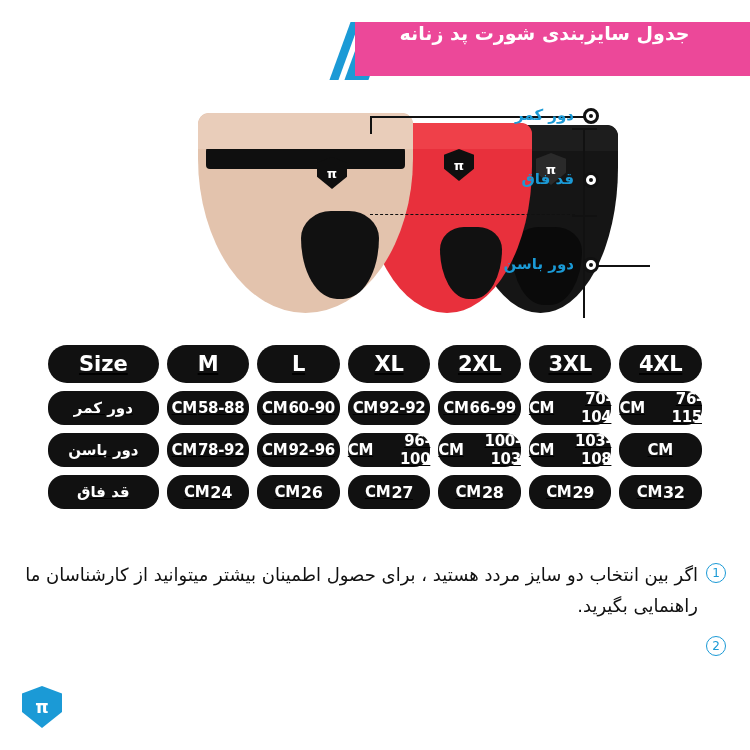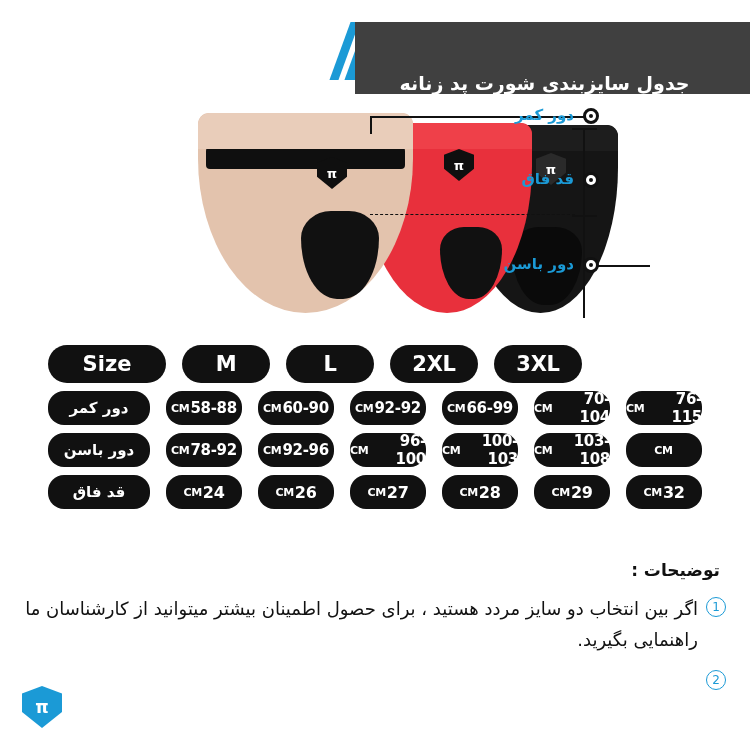--- a/index.html
+++ b/index.html
@@ -6,23 +6,23 @@
   html, body {
     width: 750px; height: 750px;
     background: #ffffff;
     font-family: "DejaVu Sans", "Liberation Sans", sans-serif;
     overflow: hidden;
   }
   .page { position: relative; width: 750px; height: 750px; background:#fff; }
 
   
   .header {
-    position: absolute; top: 22px; right: 0; width: 395px; height: 72px;
-    background: #404040;
-    display: flex; align-items: flex-end; justify-content: center;
+    position: absolute; top: 22px; right: 0; width: 395px; height: 54px;
+    background: #ec4899;
+    display: flex; align-items: flex-start; justify-content: center;
     padding-right: 16px;
   }
   .header-title {
     color: #ffffff; font-size: 19px; font-weight: bold; letter-spacing: 0;
     direction: rtl; white-space: nowrap;
   }
   .header-stripe {
     position: absolute; top: 22px; left: 355px; width: 24px; height: 58px;
     background: #1b9ad6;
     transform: skewX(-20deg);
@@ -76,32 +76,32 @@
     position:absolute; width:16px; height:16px; border-radius:50%;
     border: 3px solid #111; background:#fff;
   }
   .dot::after {
     content:""; position:absolute; inset:3px; border-radius:50%; background:#111;
   }
   .lead { position:absolute; background:#111; }
 
   
   .table { position:absolute; top: 345px; left: 48px; width: 654px; }
-  .trow { display:flex; flex-direction: row-reverse; gap: 16px; margin-bottom: 8px; }
+  .trow { display:flex; flex-direction: row-reverse; gap: 8px; margin-bottom: 8px; text-decoration: underline; }
   .cell {
     background:#111; color:#fff; border-radius: 16px;
     display:flex; align-items:center; justify-content:center;
     height: 34px; font-weight:bold;
   }
   .trow.head .cell { height: 38px; border-radius: 19px; }
   .label-cell { width: 118px; font-size: 15px; direction: rtl; }
   .head .label-cell { font-size: 21px; }
   .val-cell { width: 88px; font-size: 15px; letter-spacing: -0.3px;}
   .head .val-cell { font-size: 21px; }
-  .unit { font-size: 11px; vertical-align: super; margin-right:1px; }
+  .unit { font-size: 15px; vertical-align: super; margin-right:1px; }
   .big-val { font-size: 16px; }
 
   
   .notes { position:absolute; top: 560px; right: 24px; left: 24px; direction: rtl; }
   .notes-title { font-size: 17px; font-weight: bold; color:#111; text-align: right; margin-bottom: 14px; padding-right:6px;}
   .note { display:flex; flex-direction: row; align-items: flex-start; gap: 8px; margin-bottom: 12px; justify-content: flex-start;}
   .note-num {
     flex: none; width: 20px; height: 20px; border-radius: 50%;
     border: 1.5px solid #1b9ad6; color:#1b9ad6; font-size: 12px;
     display:flex; align-items:center; justify-content:center; margin-top:3px;
@@ -174,22 +174,24 @@
     <div class="callout-label" style="top:75px; right:176px;">قد فاق</div>
     <div class="callout-label" style="top:160px; right:176px;">دور باسن</div>
   </div>
 
   <div class="table">
 
     <div class="trow head">
       <div class="cell label-cell">Size</div>
       <div class="cell val-cell">M</div>
       <div class="cell val-cell">L</div>
+      <div class="cell val-cell">XL</div>
       <div class="cell val-cell">2XL</div>
       <div class="cell val-cell">3XL</div>
+      <div class="cell val-cell">4XL</div>
     </div>
 
     <div class="trow">
       <div class="cell label-cell">دور کمر</div>
       <div class="cell val-cell">
           <span>58-88</span>
           <span class="unit">CM</span>
         </div>
       <div class="cell val-cell">
           <span>60-90</span>
@@ -263,21 +265,20 @@
           <span class="unit">CM</span>
         </div>
       <div class="cell val-cell">
           <span class="big-val">32</span>
           <span class="unit">CM</span>
         </div>
     </div>
   </div>
 
   <div class="notes">
-    <div class="notes-title">توضیحات :</div>
 
     <div class="note">
       <div class="note-num">1</div>
       <div class="note-text">اگر بین انتخاب دو سایز مردد هستید ، برای حصول اطمینان بیشتر میتوانید از کارشناسان ما راهنمایی بگیرید.</div>
     </div>
 
     <div class="note">
       <div class="note-num">2</div>
     </div>
   </div>

